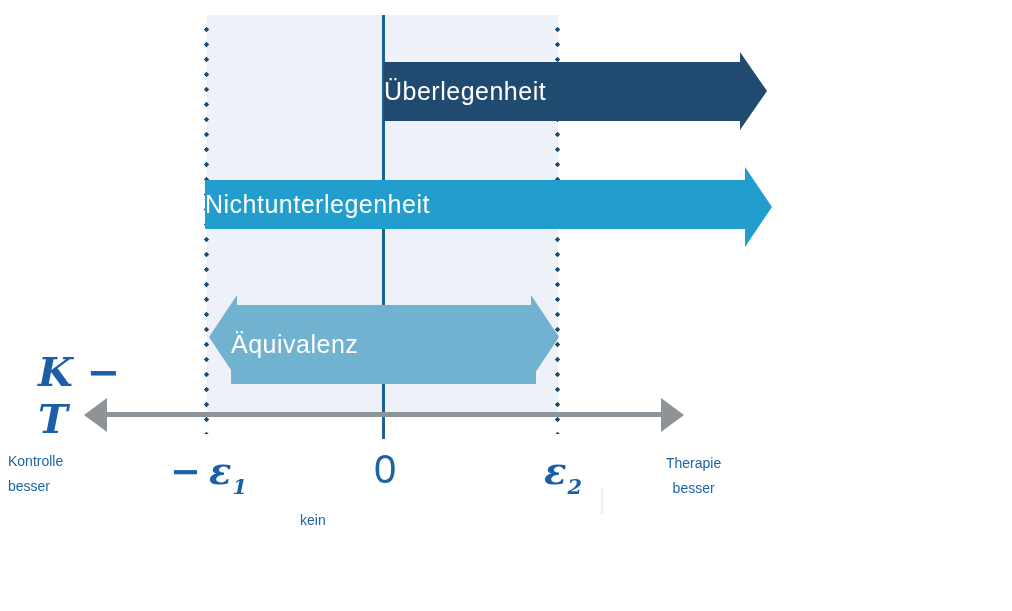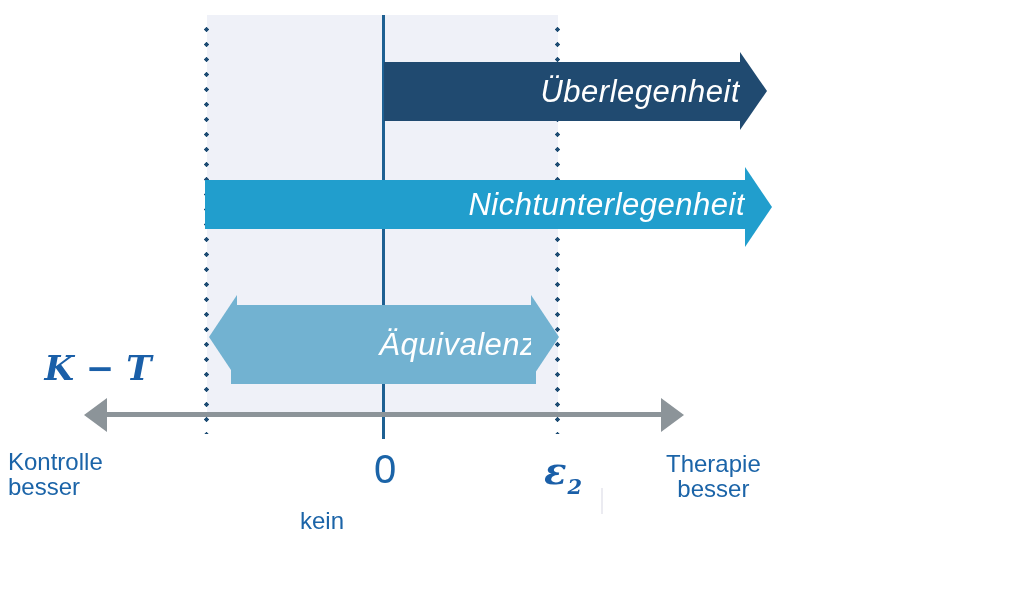--- a/index.html
+++ b/index.html
@@ -20,61 +20,61 @@
   }
   .dotted.left{left:204px;}
   .dotted.right{left:555px;}
   
   .zero-line{
     position:absolute;left:382px;top:15px;width:3px;height:424px;
     background:var(--zero-line,#1e6092);
   }
   
   .bar{
-    position:absolute;display:flex;align-items:center;justify-content:flex-end;
-    color:#ffffff;font-size:31px;letter-spacing:0.5px;font-style:italic;
+    position:absolute;display:flex;align-items:center;justify-content:flex-start;
+    color:#ffffff;font-size:25px;letter-spacing:0.5px;
   }
   .bar.superiority{left:384px;top:62px;width:356px;height:59px;background:var(--navy,#204a70);}
   .bar.noninferiority{left:205px;top:180px;width:540px;height:49px;background:var(--teal,#219ecd);}
   .bar.equivalence{left:231px;top:305px;width:305px;height:79px;background:var(--light-blue,#72b2d1);}
   .head{position:absolute;width:0;height:0;}
   .head.sup{left:740px;top:52px;border-top:39px solid rgba(0,0,0,0);border-bottom:39px solid rgba(0,0,0,0);border-left:27px solid var(--navy,#204a70);}
   .head.noninf{left:745px;top:167px;border-top:40px solid rgba(0,0,0,0);border-bottom:40px solid rgba(0,0,0,0);border-left:27px solid var(--teal,#219ecd);}
   .head.equiv-l{left:209px;top:295px;border-top:42px solid rgba(0,0,0,0);border-bottom:42px solid rgba(0,0,0,0);border-right:28px solid var(--light-blue,#72b2d1);}
   .head.equiv-r{left:531px;top:295px;border-top:42px solid rgba(0,0,0,0);border-bottom:42px solid rgba(0,0,0,0);border-left:28px solid var(--light-blue,#72b2d1);}
   
   .axis-line{position:absolute;left:100px;top:412px;width:568px;height:5px;background:var(--axis-gray,#8c9499);}
   .axis-head{position:absolute;width:0;height:0;}
   .axis-head.left{left:84px;top:398px;border-top:17px solid rgba(0,0,0,0);border-bottom:17px solid rgba(0,0,0,0);border-right:23px solid var(--axis-gray,#8c9499);}
   .axis-head.right{left:661px;top:398px;border-top:17px solid rgba(0,0,0,0);border-bottom:17px solid rgba(0,0,0,0);border-left:23px solid var(--axis-gray,#8c9499);}
   
   .kt-label{
-    position:absolute;left:38px;top:348px;width:120px;text-align:center;
+    position:absolute;left:38px;top:348px;width:120px;text-align:left;
     font-family:"DejaVu Serif",serif;font-style:italic;font-weight:bold;
-    font-size:34px;color:var(--math-blue,#1a5fa8);
+    font-size:40px;color:var(--math-blue,#1a5fa8);
   }
   
   .tick{
     position:absolute;color:var(--math-blue,#1a5fa8);
     font-family:"DejaVu Serif",serif;font-weight:bold;font-style:italic;
     font-size:37px;white-space:nowrap;
   }
   .tick .minus{font-style:normal;margin-right:8px;}
   .tick sub{font-size:21px;vertical-align:-10px;line-height:0;margin-left:1px;}
   .tick.neg-eps{left:170px;top:449px;}
   .tick.eps2{left:544px;top:449px;}
   .tick.zero{
     left:363px;top:447px;width:44px;text-align:center;
     font-family:"Liberation Sans",sans-serif;font-weight:normal;font-style:normal;
     font-size:40px;color:var(--label-blue,#1b64a8);
   }
   
   .caption{
     position:absolute;color:var(--label-blue,#1b64a8);
-    font-size:24px;line-height:25px;
+    font-size:14px;line-height:25px;
   }
   .caption.left-cap{left:8px;top:449px;text-align:left;}
   .caption.right-cap{left:666px;top:451px;text-align:center;}
   .caption.zero-cap{left:300px;top:508px;width:170px;text-align:left;}
   
   .artifact{position:absolute;left:601px;top:488px;width:2px;height:26px;background:#ebebf1;}
 </style>
 </head>
 <body>
 
@@ -100,20 +100,21 @@
     <span>Äquivalenz</span>
   </div>
   <div class="head equiv-r"></div>
 
   <div class="axis-head left"></div>
   <div class="axis-line"></div>
   <div class="axis-head right"></div>
 
   <div class="kt-label">K − T</div>
 
+  <div class="tick neg-eps"><span class="minus">−</span><span>ε</span><sub>1</sub></div>
 
   <div class="tick zero">0</div>
 
   <div class="tick eps2"><span>ε</span><sub>2</sub></div>
 
   <div class="caption left-cap">
     <div>Kontrolle</div>
     <div>besser</div>
   </div>
 

